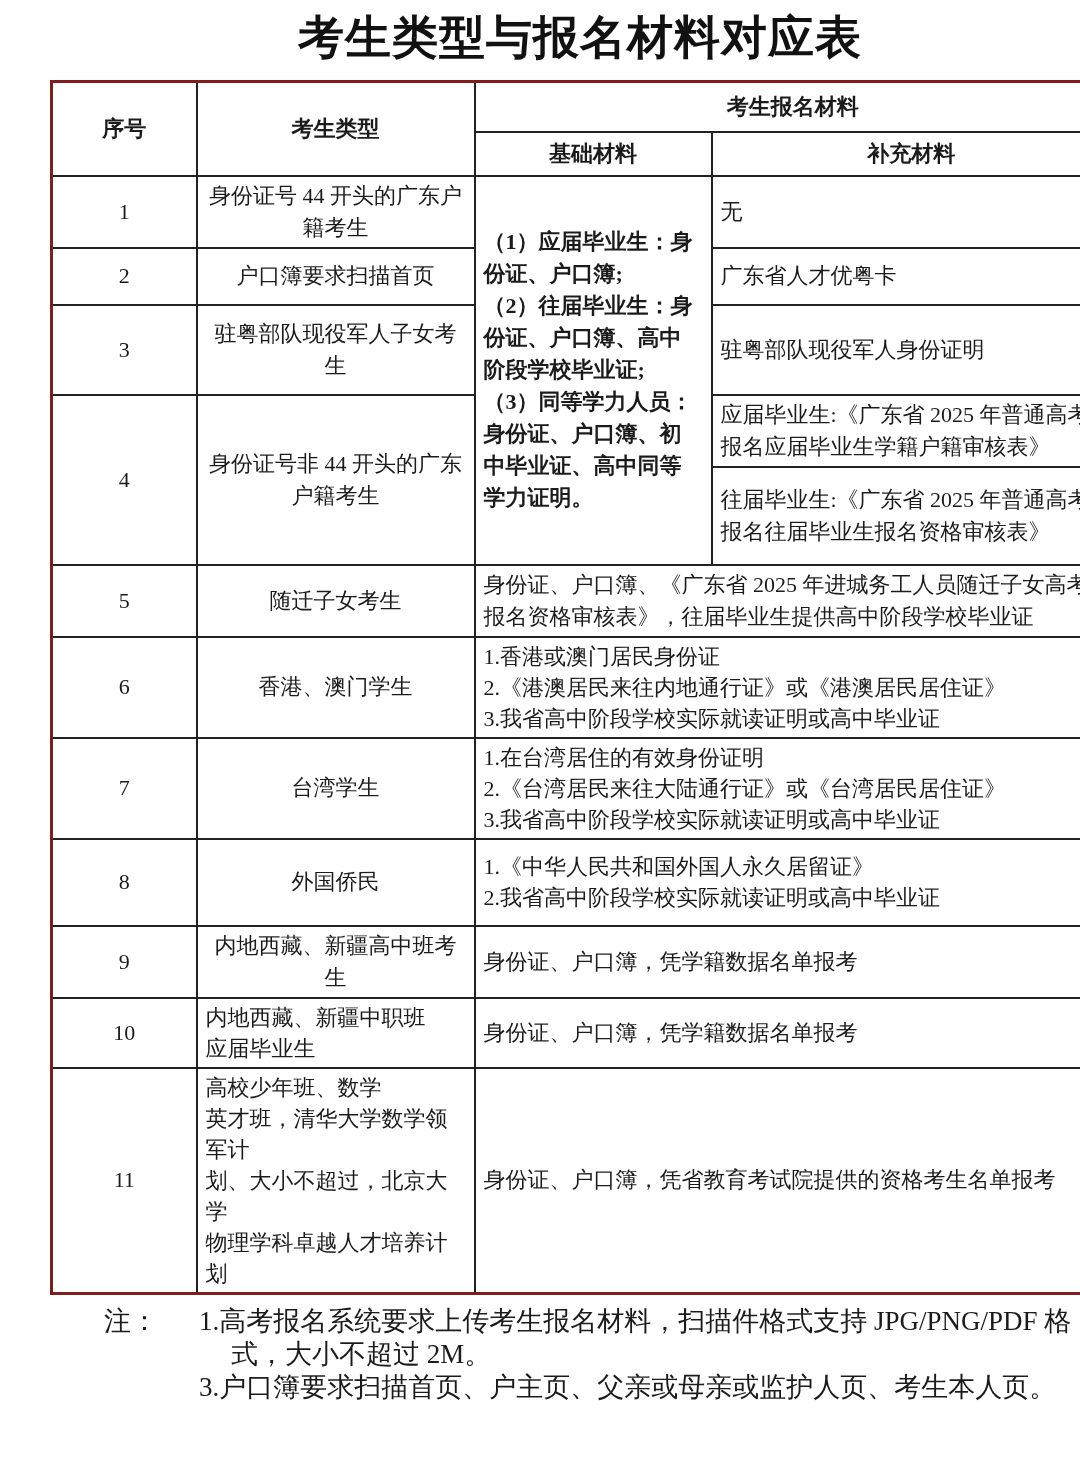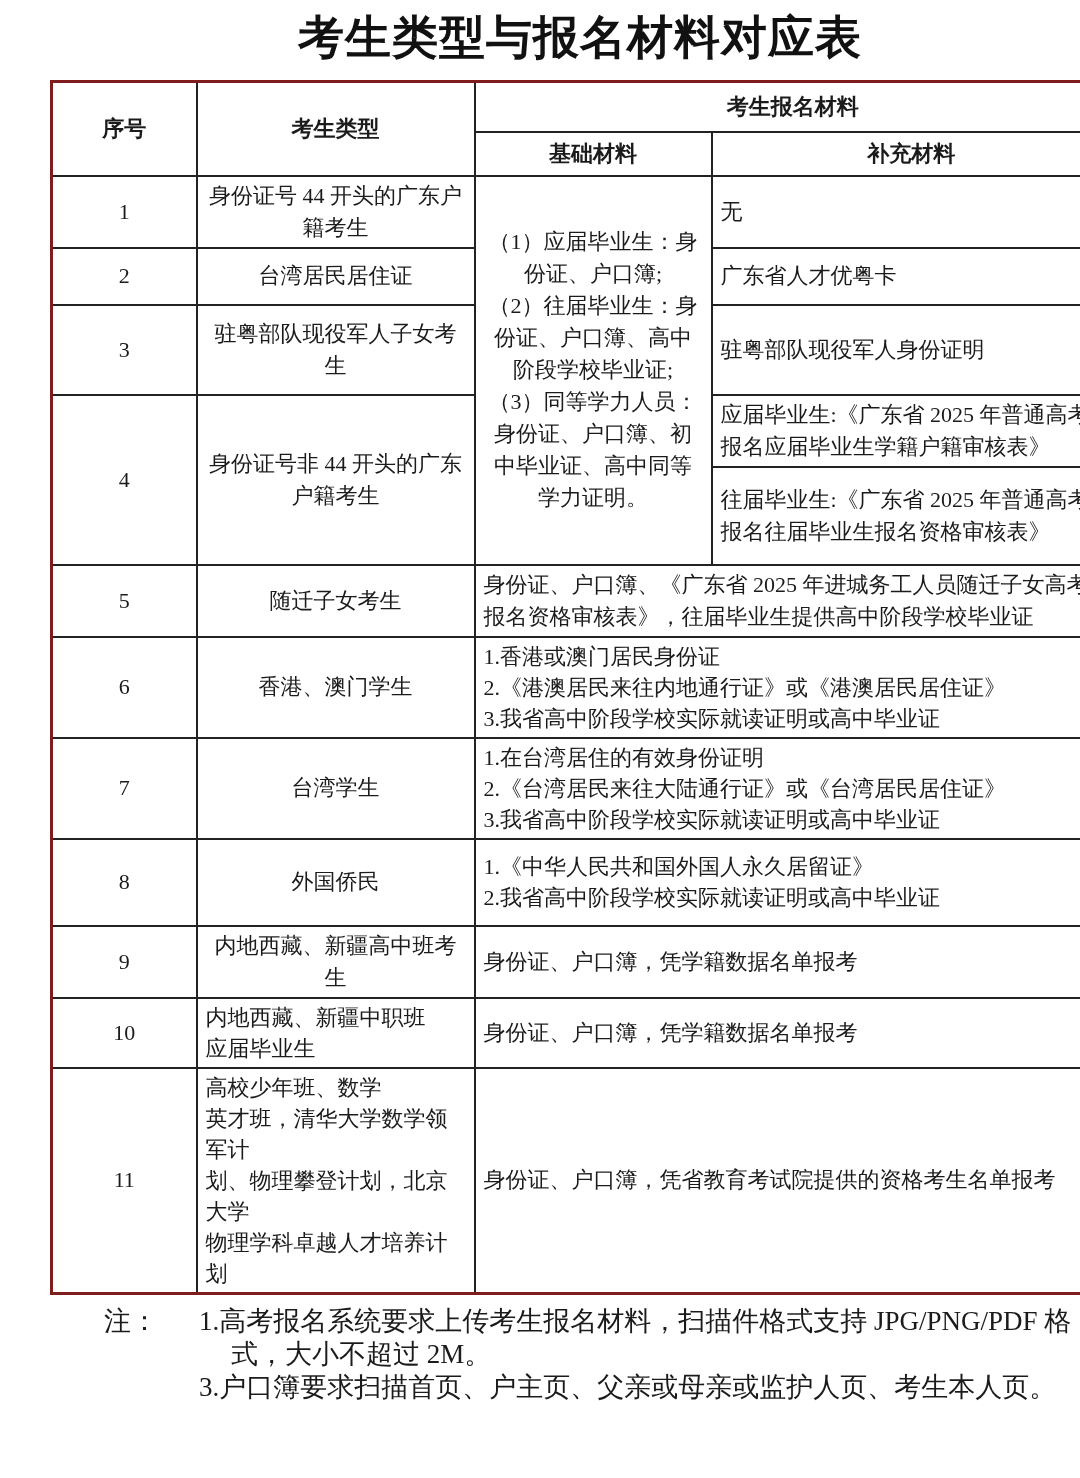--- a/index.html
+++ b/index.html
@@ -44,21 +44,21 @@
     font-size:28px;
     text-align:center;
     padding:2px 4px;
   }
   tr.hr1{height:50px;}
   tr.hr2{height:44px;}
   td.no{text-align:center;font-size:24px;padding:2px 2px;}
   td.type-left{text-align:center;padding-left:14px;padding-right:10px;}
   td.type-center{text-align:center;padding-left:4px;padding-right:4px;}
   td.cell-left{text-align:left;padding-left:12px;padding-right:10px;}
-  td.basic-shared{text-align:center;padding-left:10px;padding-right:6px;line-height:33px;}
+  td.basic-shared{text-align:left;padding-left:10px;padding-right:6px;line-height:33px;font-weight:bold;}
   td.basic-shared .b-item{display:block;}
   .mline{display:block;line-height:31px;}
   .tline{display:block;line-height:31px;text-align:left;}
   tr.r1{height:72px;} tr.r2{height:57px;} tr.r3{height:90px;}
   tr.r4a{height:66px;} tr.r4b{height:98px;}
   tr.r5{height:69px;} tr.r6{height:98px;} tr.r7{height:95px;}
   tr.r8{height:87px;} tr.r9{height:33px;} tr.r10{height:65px;}
   tr.r11{height:129px;}
   .notes{
     display:flex;
@@ -102,21 +102,21 @@
         <td class="type-left">身份证号 44 开头的广东户籍考生</td>
         <td class="basic-shared" rowspan="5">
           <span class="b-item">（1）应届毕业生：身份证、户口簿;</span>
           <span class="b-item">（2）往届毕业生：身份证、户口簿、高中阶段学校毕业证;</span>
           <span class="b-item">（3）同等学力人员：身份证、户口簿、初中毕业证、高中同等学力证明。</span>
         </td>
         <td class="cell-left">无</td>
       </tr>
       <tr class="r2">
         <td class="no">2</td>
-        <td class="type-left">台湾居民居住证</td>
+        <td class="type-left">户口簿要求扫描首页</td>
         <td class="cell-left">广东省人才优粤卡</td>
       </tr>
       <tr class="r3">
         <td class="no">3</td>
         <td class="type-left">驻粤部队现役军人子女考生</td>
         <td class="cell-left">驻粤部队现役军人身份证明</td>
       </tr>
       <tr class="r4a">
         <td class="no" rowspan="2">4</td>
         <td class="type-left" rowspan="2">身份证号非 44 开头的广东户籍考生</td>
@@ -167,21 +167,21 @@
           <span class="tline">内地西藏、新疆中职班</span>
           <span class="tline">应届毕业生</span>
         </td>
         <td class="cell-left" colspan="2">身份证、户口簿，凭学籍数据名单报考</td>
       </tr>
       <tr class="r11">
         <td class="no">11</td>
         <td class="type-center">
           <span class="tline">高校少年班、数学</span>
           <span class="tline">英才班，清华大学数学领军计</span>
-          <span class="tline">划、物理攀登计划，北京大学</span>
+          <span class="tline">划、大小不超过，北京大学</span>
           <span class="tline">物理学科卓越人才培养计划</span>
         </td>
         <td class="cell-left" colspan="2">身份证、户口簿，凭省教育考试院提供的资格考生名单报考</td>
       </tr>
     </tbody>
   </table>
 
   <div class="notes">
     <div class="notes-label">注：</div>
     <div class="notes-items">

